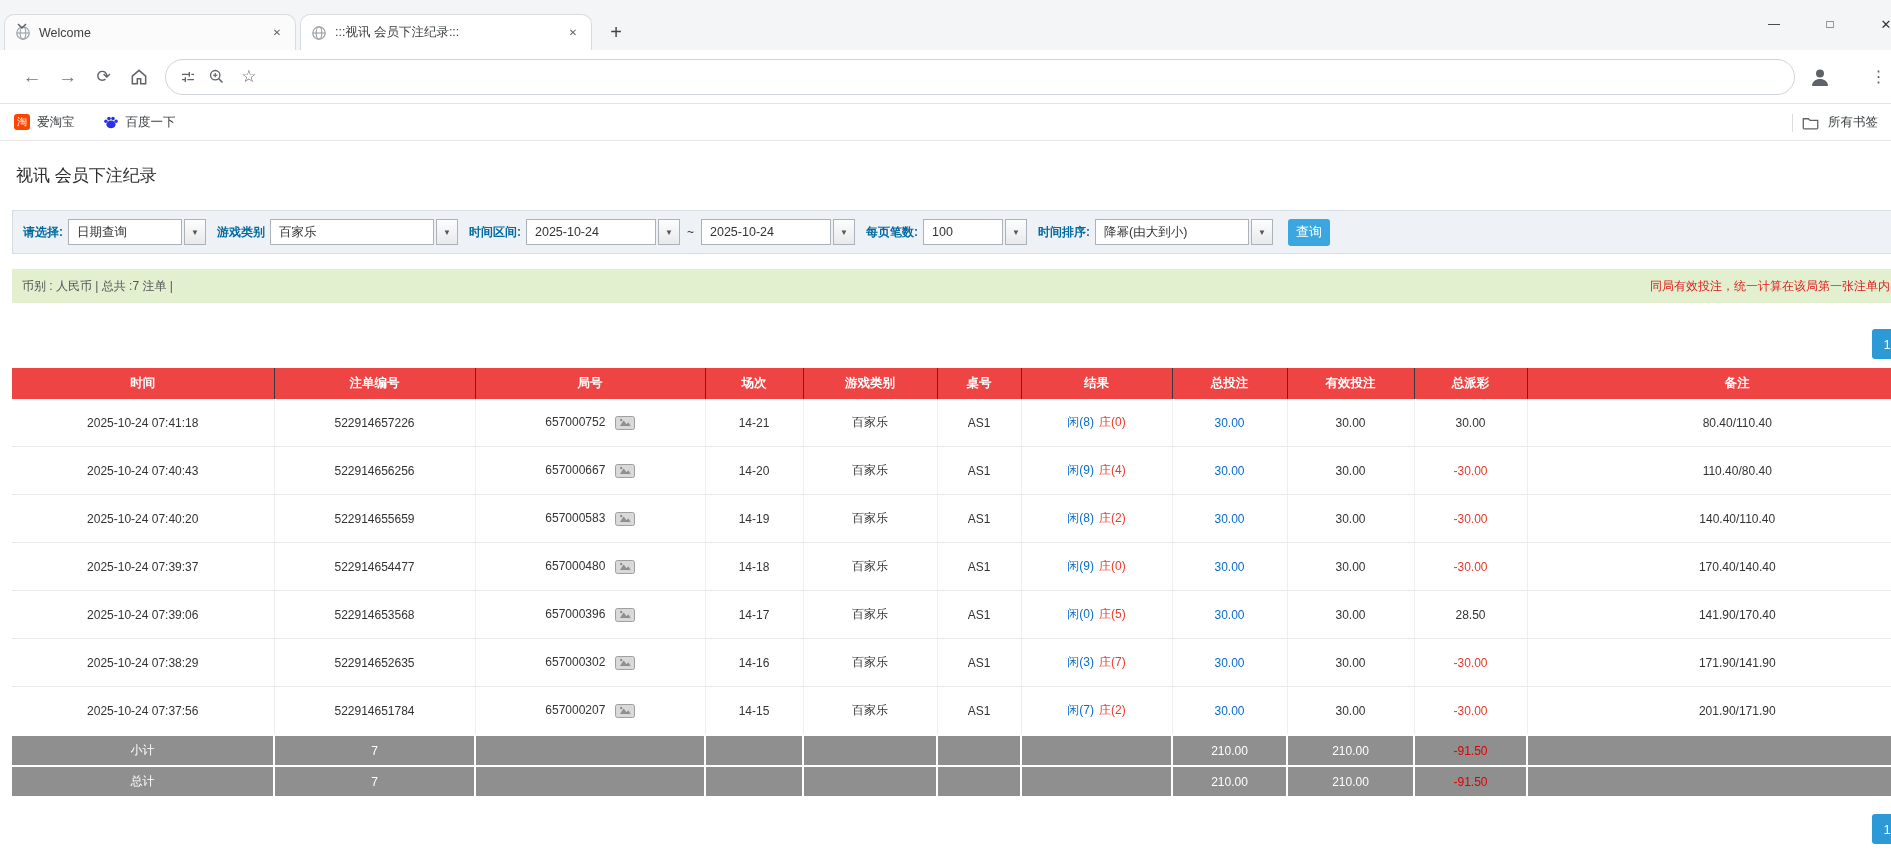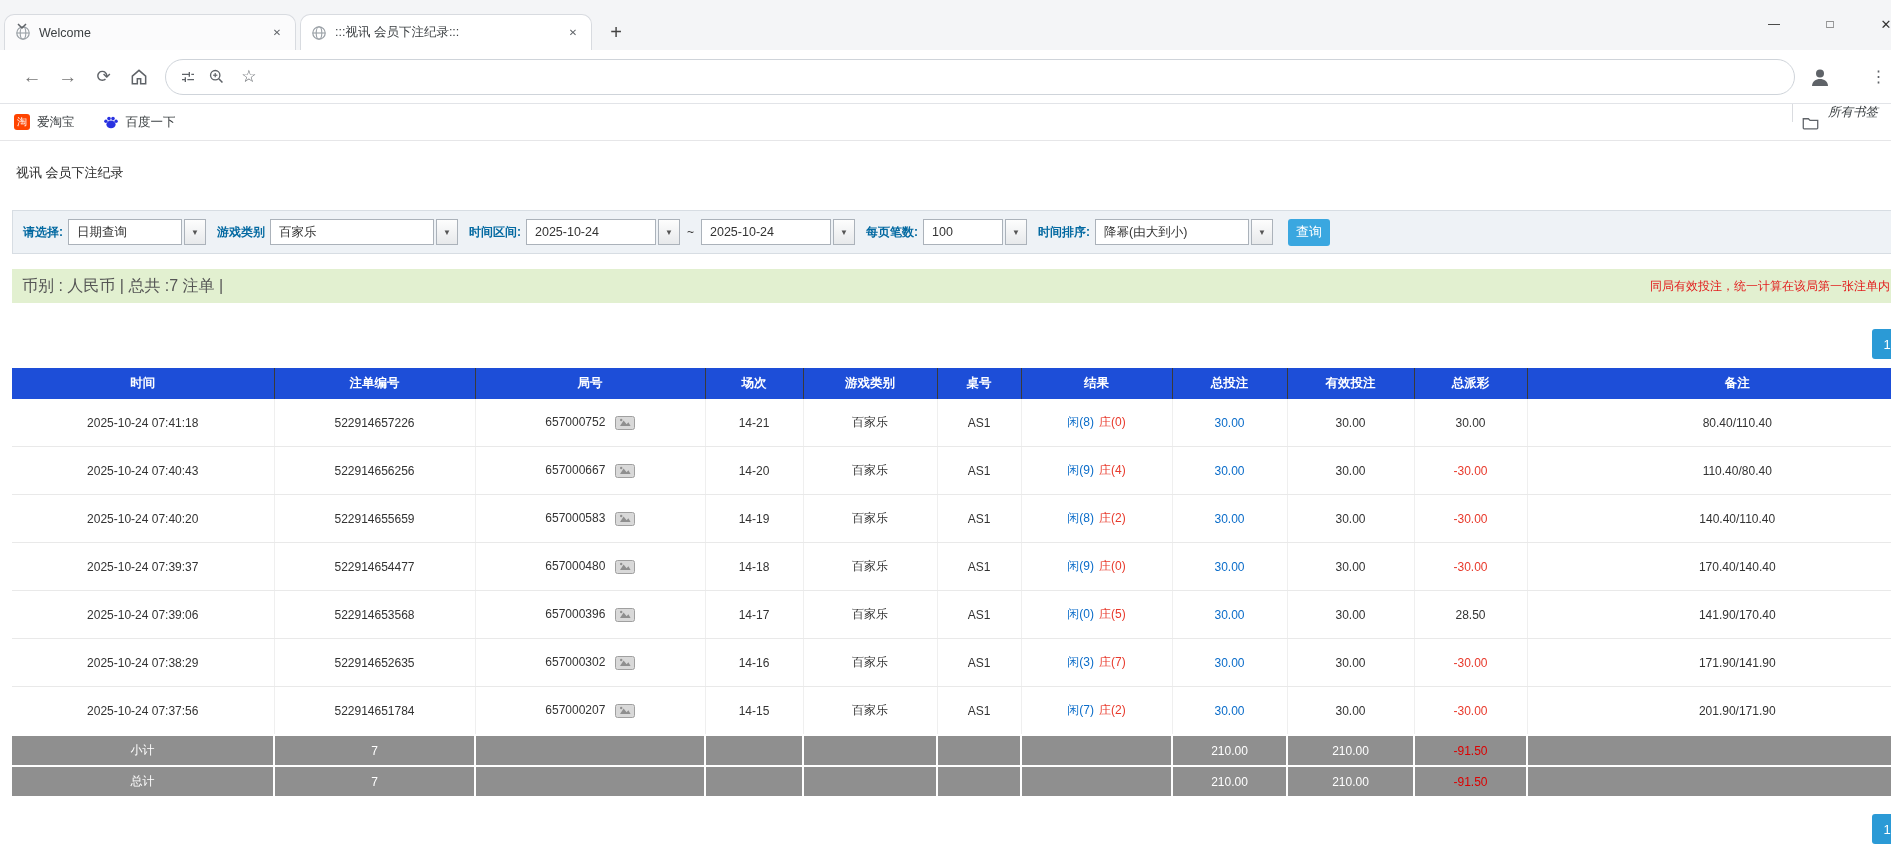--- a/index.html
+++ b/index.html
@@ -40,55 +40,55 @@
   .star-icon{font-size:17px;color:#5f6368;margin-left:16px;}
   .zoom-icon{margin-left:12px;}
   .avatar{width:30px;height:30px;margin-left:10px;border-radius:50%;display:flex;align-items:center;justify-content:center;}
   .menu-dots{margin-left:32px;width:24px;font-size:16px;color:#5f6368;text-align:center;letter-spacing:1px;}
 
   .bookmarks-bar{position:absolute;left:0;top:104px;width:100%;height:37px;background:#fff;
     border-bottom:1px solid #e6e6e8;display:flex;align-items:center;padding-left:14px;box-sizing:border-box;}
   .bookmark{display:flex;align-items:center;gap:7px;margin-right:28px;font-size:12.5px;color:#3c4043;}
   .taobao-icon{width:16px;height:16px;border-radius:3px;background:#ff4400;color:#fff;font-size:10px;
     display:flex;align-items:center;justify-content:center;}
-  .bm-right{position:absolute;left:1792px;top:0;height:37px;display:flex;gap:9px;font-style:italic;}
+  .bm-right{position:absolute;left:1792px;top:0;height:37px;display:flex;align-items:center;gap:9px;}
   .bm-divider{width:1px;height:18px;background:#dadce0;}
   .bm-all-label{font-size:12.5px;color:#3c4043;white-space:nowrap;}
 
   
-  .page-title{position:absolute;left:16px;top:164px;font-size:13px;color:#2b2b2b;}
+  .page-title{position:absolute;left:16px;top:164px;font-size:17px;color:#2b2b2b;}
 
   .filter-bar{position:absolute;left:12px;top:210px;width:1930px;height:44px;background:#eef2f6;
     border:1px solid #d7dde3;box-sizing:border-box;display:flex;align-items:center;padding:0 10px;}
   .fgroup{display:flex;align-items:center;gap:5px;margin-right:11px;}
   .flabel{font-size:12px;font-weight:bold;color:#0369a1;white-space:nowrap;}
   .combo{display:inline-flex;align-items:stretch;gap:2px;}
   .combo-text{height:24px;line-height:24px;background:#fff;border:1px solid #abb2ba;
     padding:0 8px;font-size:12.5px;color:#333;white-space:nowrap;}
   .combo-btn{width:20px;background:linear-gradient(#fdfdfd,#e7e9eb);border:1px solid #abb2ba;
     display:flex;align-items:center;justify-content:center;font-size:8px;color:#555;}
   .w-mode .combo-text{width:96px;} .w-game .combo-text{width:146px;}
   .w-date .combo-text{width:112px;} .w-per .combo-text{width:62px;} .w-sort .combo-text{width:136px;}
   .range-sep{font-size:12px;color:#333;margin:0 2px;}
   .search-btn{width:42px;height:27px;background:#3aa7e0;color:#fff;border:none;border-radius:3px;
     font-size:13px;font-family:inherit;margin-left:4px;}
 
   .info-bar{position:absolute;left:12px;top:269px;width:1930px;height:34px;background:#e2f0d0;
     display:flex;align-items:center;padding:0 10px;box-sizing:border-box;}
-  .info-left{font-size:16px;color:#555;}
+  .info-left{font-size:12px;color:#555;}
   .info-notice{position:absolute;left:1638px;font-size:12px;color:#e21b1b;white-space:nowrap;}
 
   .pager{position:absolute;width:30px;height:30px;background:#2b9ad6;border-radius:3px;color:#fff;
     font-size:13px;display:flex;align-items:center;justify-content:center;}
   .pager-top{left:1872px;top:329px;}
   .pager-bottom{left:1872px;top:814px;}
 
   .records{position:absolute;left:12px;top:368px;}
   table.bet-table{border-collapse:collapse;table-layout:fixed;width:1935px;}
-  .bet-table th{background:#1d4ed8;color:#fff;font-size:12.5px;font-weight:bold;height:29px;
+  .bet-table th{background:#ef4444;color:#fff;font-size:12.5px;font-weight:bold;height:29px;
     border-right:1px solid #3a3a3a;}
   .bet-table th:last-child{border-right:none;}
   .bet-table td{height:45px;text-align:center;font-size:12px;color:#333;background:#fff;
     border-bottom:1px solid #e9e9e9;border-right:1px solid #efefef;}
   .bet-table td:last-child{border-right:none;}
   .round-icon{display:inline-block;vertical-align:middle;margin-left:6px;line-height:0;}
   .bet-link{color:#0a6cc9;text-decoration:none;}
   .player{color:#0a6cc9;margin-right:5px;}
   .banker{color:#e8392b;}
   .payout.neg{color:#e8392b;}

